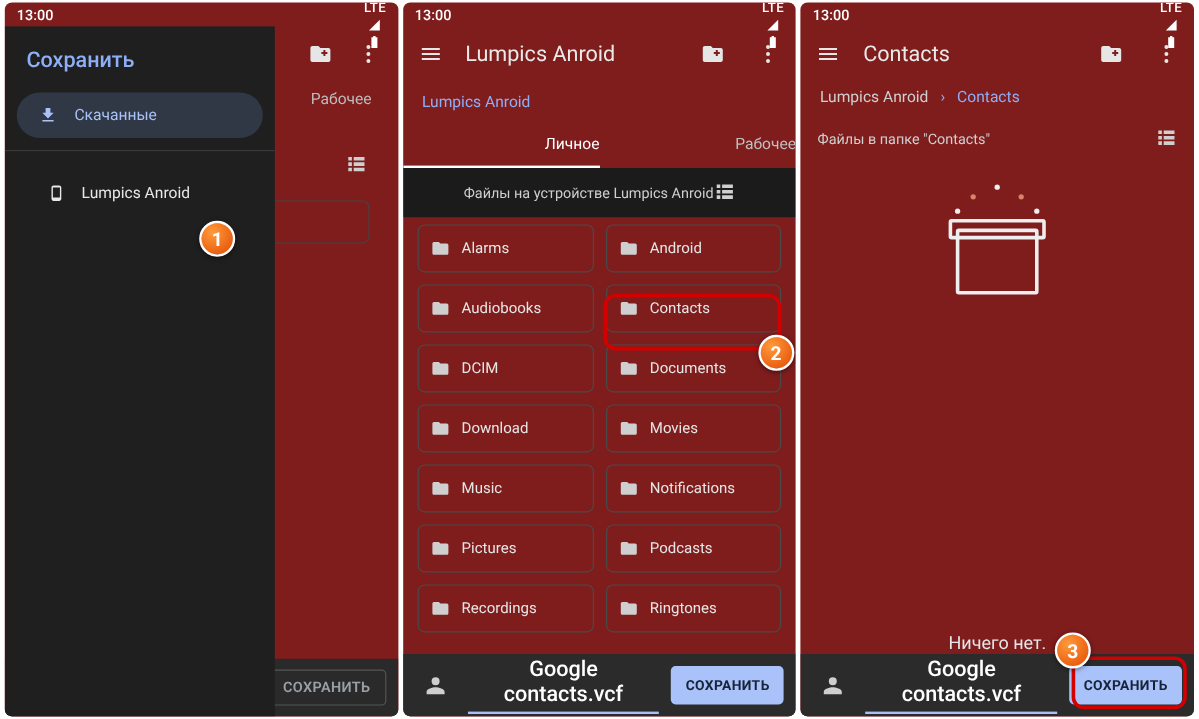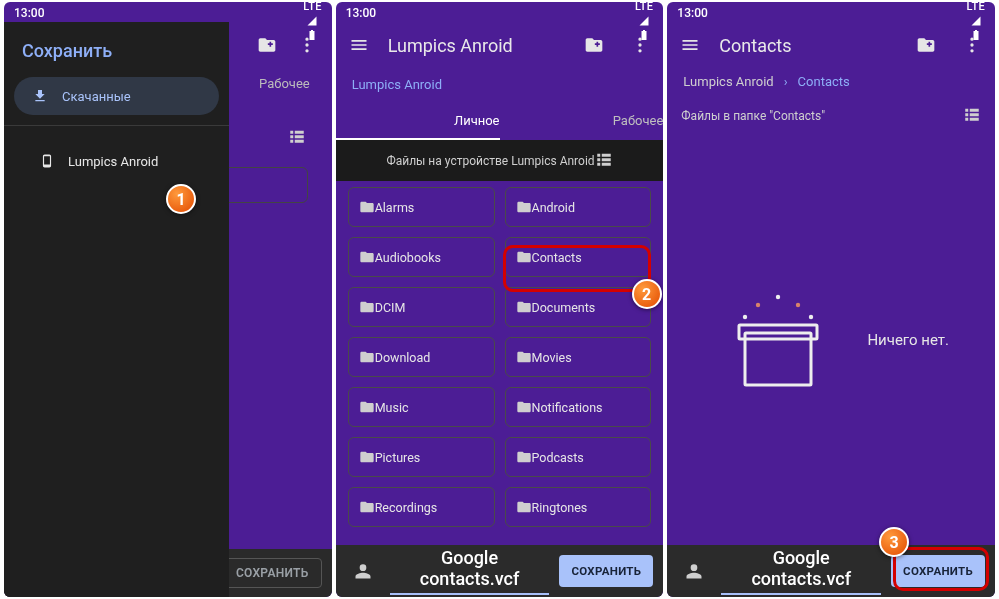--- a/index.html
+++ b/index.html
@@ -7,21 +7,21 @@
     background: #fff;
     font-family: Roboto, -apple-system, Arial, sans-serif;
     width: 999px;
     height: 599px;
     display: flex;
     gap: 4px;
     padding: 2px 4px;
   }
   .phone {
     flex: 1;
-    background: #4c1d95;
+    background: #7f1d1d;
     border-radius: 6px;
     position: relative;
     color: #e6e6e6;
     overflow: hidden;
     display: flex;
     flex-direction: column;
   }
   
   .statusbar {
     height: 20px;
@@ -133,40 +133,40 @@
   .dev-label {
     display:flex; align-items:center; justify-content:center;
     padding: 10px 14px; font-size:12px; color:#cfcfcf; background:#1b1b1b;
   }
   .grid-folders {
     display:grid; grid-template-columns: 1fr 1fr; gap:10px;
     padding: 6px 12px 10px 12px;
   }
   .folder {
     border:1px solid #4a4a4a; border-radius:6px; height:40px;
-    display:flex; align-items:center; gap:0; padding: 0 10px;
+    display:flex; align-items:center; gap:10px; padding: 0 10px;
     font-size:12.5px; color:#e6e6e6;
   }
   .folder svg { width:16px; height:16px; fill:#cfcfcf; }
   .bottombar {
     height:52px; background:#2b2b2b; display:flex; align-items:center;
     gap:10px; padding: 0 10px;
   }
   .bottombar .fname { flex:1; text-align:center; color:#fff; font-size:18px; font-weight:500; border-bottom:2px solid #a8c0fa; padding-bottom:4px; }
   .savebtn-primary {
     background:#a9c2fa; color:#182338; font-size:11.5px; font-weight:700;
     padding:9px 12px; border-radius:4px; letter-spacing:.3px;
   }
   
   .bc3 { display:flex; gap:10px; align-items:center; padding:6px 16px 8px 16px; font-size:13px; }
   .bc3 .root { color:#cfcfcf; }
   .bc3 .chev { color:#8eaff7; }
   .bc3 .leaf { color:#8eaff7; }
   .files-in { display:flex; align-items:center; justify-content:space-between; padding:8px 14px; font-size:12px; color:#cfcfcf; }
-  .empty-zone { flex:1; display:flex; flex-direction:row; align-items:center; justify-content:center; gap:24px; }
+  .empty-zone { flex:1; display:flex; flex-direction:column; align-items:center; justify-content:space-between; gap:24px; }
   .empty-text { font-size:15px; color:#e6e6e6; }
   .icon-list svg { width:18px; height:18px; fill:#cfcfcf; }
   .phone .body { flex:1; display:flex; flex-direction:column; overflow:hidden; }
 </style>
 </head>
 <body>
 
 <div class="phone">
   <div class="statusbar">
     <span>13:00</span>

